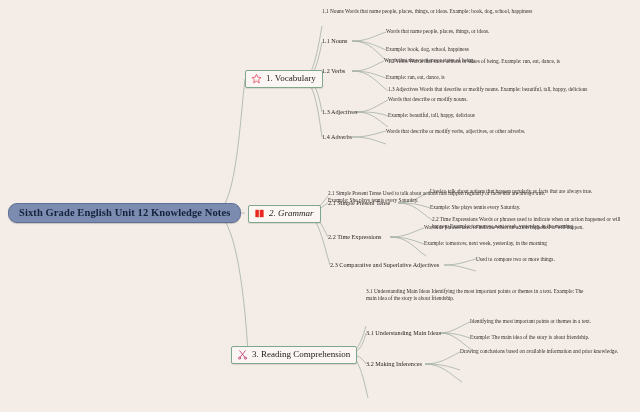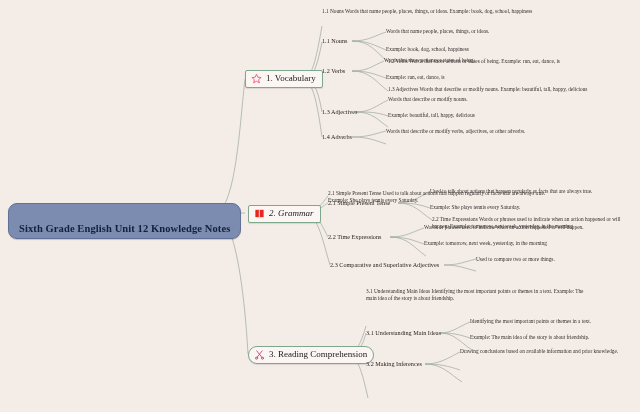--- a/index.html
+++ b/index.html
@@ -23,21 +23,21 @@
   }
   .node {
     position: absolute;
     box-sizing: border-box;
     white-space: nowrap;
   }
   
   .root {
     left: 8px;
     top: 203px;
-    padding: 19px 10px 4px 10px;
+    padding: 3px 10px 4px 10px;
     background: #7b8cb0;
     border: 1px solid #5f7197;
     border-radius: 9px;
     color: #14213d;
     font-weight: bold;
     font-size: 10.5px;
     letter-spacing: .1px;
     box-shadow: 0 1px 1px rgba(0,0,0,.18);
   }
   
@@ -188,21 +188,21 @@
 
   <div class="node sub" style="left:328px; top:233px;">2.2 Time Expressions</div>
 
   <div class="node leaf" style="left:424px; top:224px; width:212px;">Words or phrases used to indicate when an action happened or will happen.</div>
   <div class="node leaf" style="left:424px; top:240px; width:212px;">Example: tomorrow, next week, yesterday, in the morning</div>
 
   <div class="node sub" style="left:330px; top:261px;">2.3 Comparative and Superlative Adjectives</div>
 
   <div class="node leaf" style="left:476px; top:256px; width:160px;">Used to compare two or more things.</div>
 
-  <div class="node topic" style="left:248px; top:346px;border-radius:9px;">
+  <div class="node topic" style="left:231px; top:346px;">
     <svg class="ico" viewBox="0 0 24 24">
       <g stroke="#c2497f" stroke-width="2" fill="none" stroke-linecap="round">
         <path d="M6 4 L18 19"></path>
         <path d="M18 4 L6 19"></path>
         <circle cx="5.5" cy="20" r="2.3"></circle>
         <circle cx="18.5" cy="20" r="2.3"></circle>
       </g>
     </svg>
     <span class="tlabel">3. Reading Comprehension</span>
   </div>

